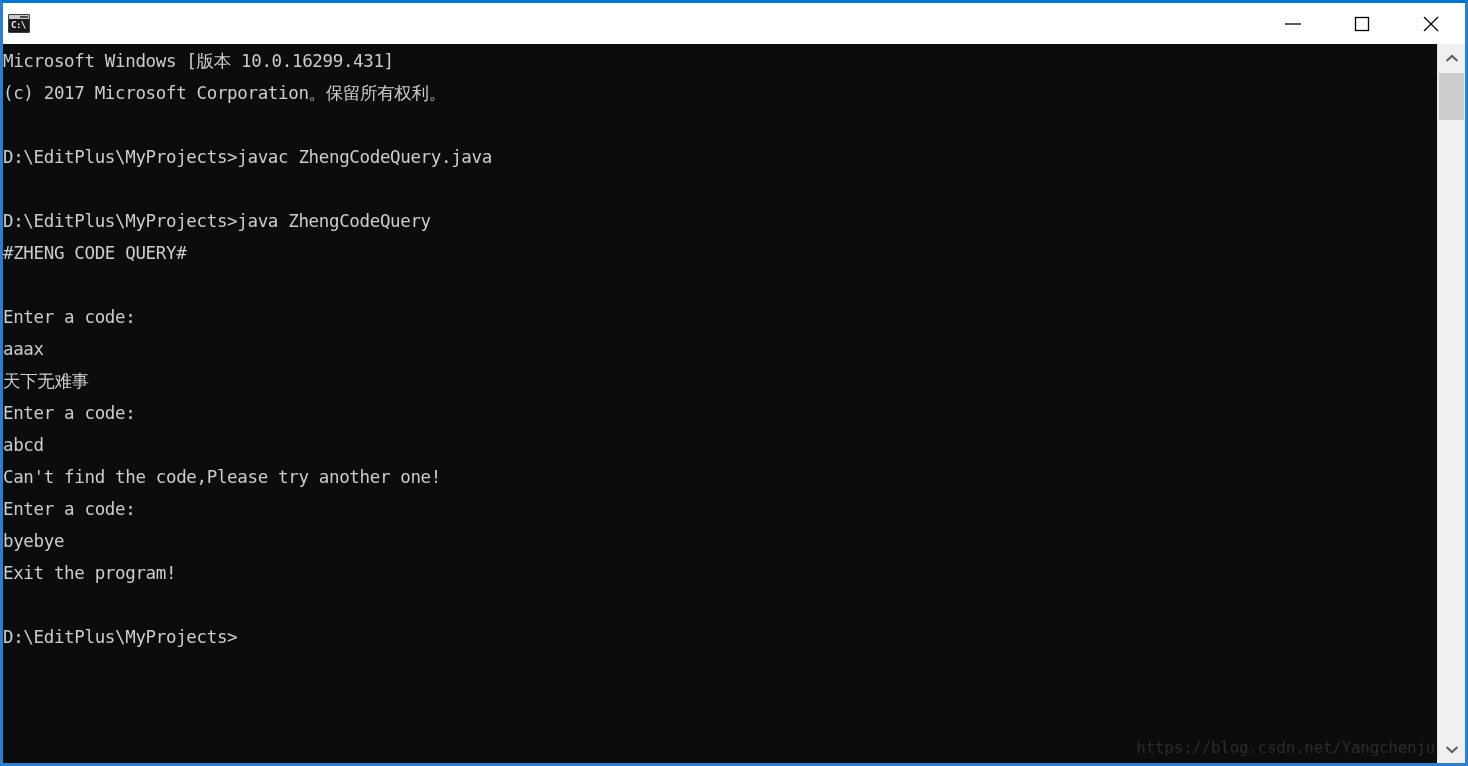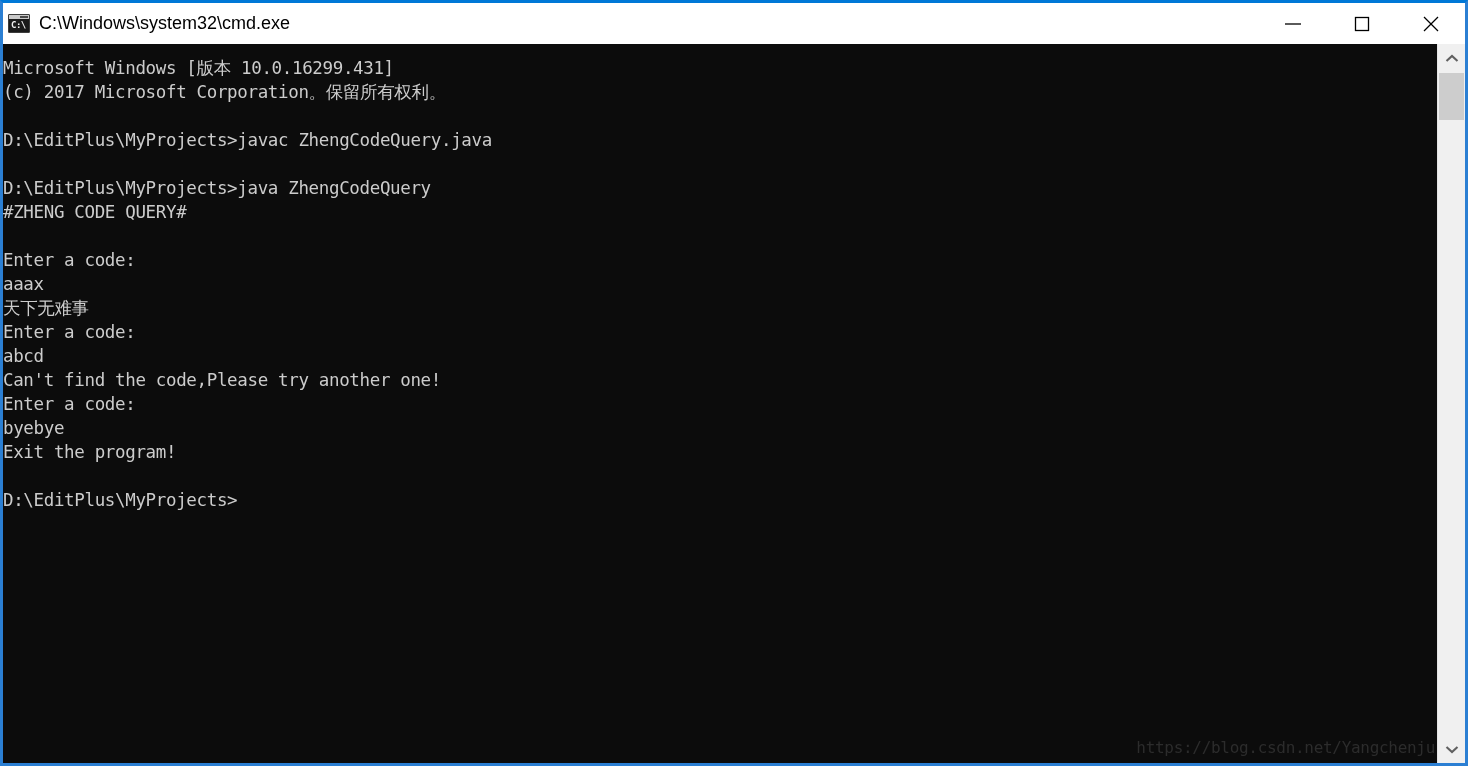--- a/index.html
+++ b/index.html
@@ -112,27 +112,27 @@
     top: 41px;
     width: 1434px;
     height: 719px;
     background: #0c0c0c;
     overflow: hidden;
   }
 
   #console-text {
     position: absolute;
     left: 0;
-    top: 12px;
+    top: 1px;
     margin: 0;
     padding: 0;
     color: #cccccc;
     font-family: "DejaVu Sans Mono", "Liberation Mono", monospace;
     font-size: 17.5px;
-    line-height: 24px;
+    line-height: 32px;
     white-space: pre;
     letter-spacing: -0.35px;
   }
 
   #watermark {
     position: absolute;
     right: 2px;
     bottom: 6px;
     color: #2c2c2c;
     font-family: "DejaVu Sans Mono", "Liberation Mono", monospace;
@@ -184,21 +184,20 @@
 </head>
 <body>
 
 <div id="window">
 
   <div id="titlebar">
     <div id="app-icon">
       <div class="icon-top"></div>
       <div class="icon-text">C:\</div>
     </div>
-    <div id="title-text">C:\Windows\system32\cmd.exe</div>
 
     <div id="window-controls">
       <button class="win-btn">
         <svg width="26" height="26" viewBox="0 0 26 26">
           <line x1="5" y1="13" x2="21" y2="13" stroke="#000000" stroke-width="1.3"></line>
         </svg>
       </button>
       <button class="win-btn">
         <svg width="26" height="26" viewBox="0 0 26 26">
           <rect x="6.5" y="6.5" width="13" height="13" fill="none" stroke="#000000" stroke-width="1.3"></rect>

